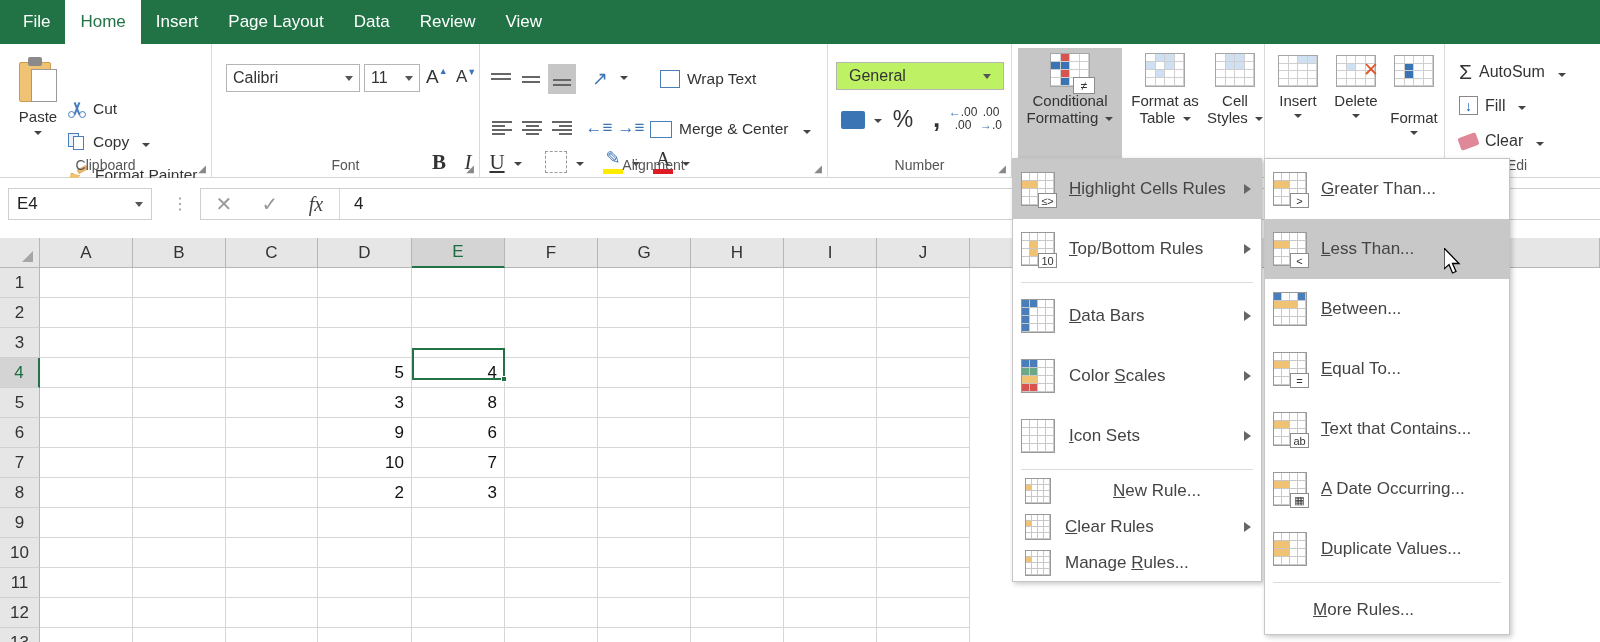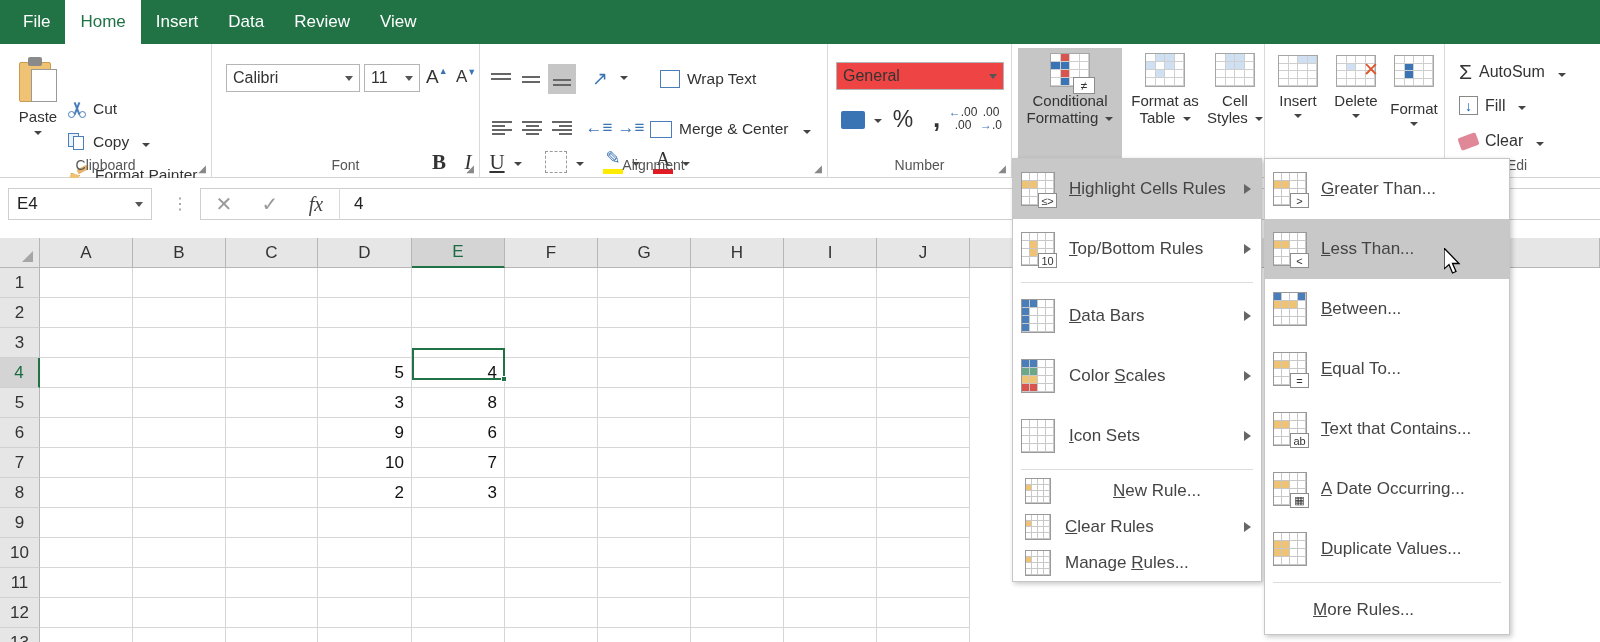--- a/index.html
+++ b/index.html
@@ -140,22 +140,22 @@
   }
   .underbar { position: absolute; height: 4px; bottom: 2px; left: 3px; right: 3px; }
 
   
   .albars { position: relative; width: 20px; height: 16px; }
   .albars span {
     position: absolute; height: 2px; background: #666; left: 0;
   }
   
   .numfmt {
-    position: absolute; height: 28px; border: 1px solid #b5b5b5; background: #ef4444;
-    display: flex; align-items: center; padding: 0 6px; font-size: 16px; color: #333;
+    position: absolute; height: 28px; border: 1px solid #b5b5b5; background: #bef264;
+    display: flex; align-items: center; padding: 0 12px; font-size: 16px; color: #333;
   }
 
   
   .bigbtn {
     position: absolute; display: flex; flex-direction: column; align-items: center;
     cursor: default; padding-top: 5px;
   }
   .bigbtn .bl { font-size: 15px; color: #333; line-height: 1.15; text-align: center; }
   .gridico {
     width: 40px; height: 34px; display: grid; grid-template-columns: repeat(4,1fr);
@@ -270,20 +270,23 @@
   <div class="tabbar">
     <div class="tabs">
       <div class="tab">
           <span>File</span>
         </div>
       <div class="tab active">
           <span>Home</span>
         </div>
       <div class="tab">
           <span>Insert</span>
+        </div>
+      <div class="tab">
+          <span>Page Layout</span>
         </div>
       <div class="tab">
           <span>Data</span>
         </div>
       <div class="tab">
           <span>Review</span>
         </div>
       <div class="tab">
           <span>View</span>
         </div>
@@ -603,21 +606,21 @@
             <div></div>
           <div></div>
             <div style="background:#3b74b5;"></div>
             <div></div>
             <div></div>
           <div></div>
             <div></div>
             <div></div>
             <div></div>
         </span>
-        <span class="bl" style="margin-top:13px;">Format</span>
+        <span class="bl" style="margin-top:22px;">Format</span>
         <span class="caret-dn" style="margin-top:5px;"></span>
       </div>
     </div>
 
     <div class="rgroup" style="left:1445px;width:155px;border-right:none;">
       <div class="cbitem" style="left:14px;top:16px;font-size:16px;">
         <span style="font-size:21px;color:#333;">Σ</span>
         <span>AutoSum</span>
         <span class="caret-dn" style="margin:5px 0 0 6px;"></span>
       </div>

